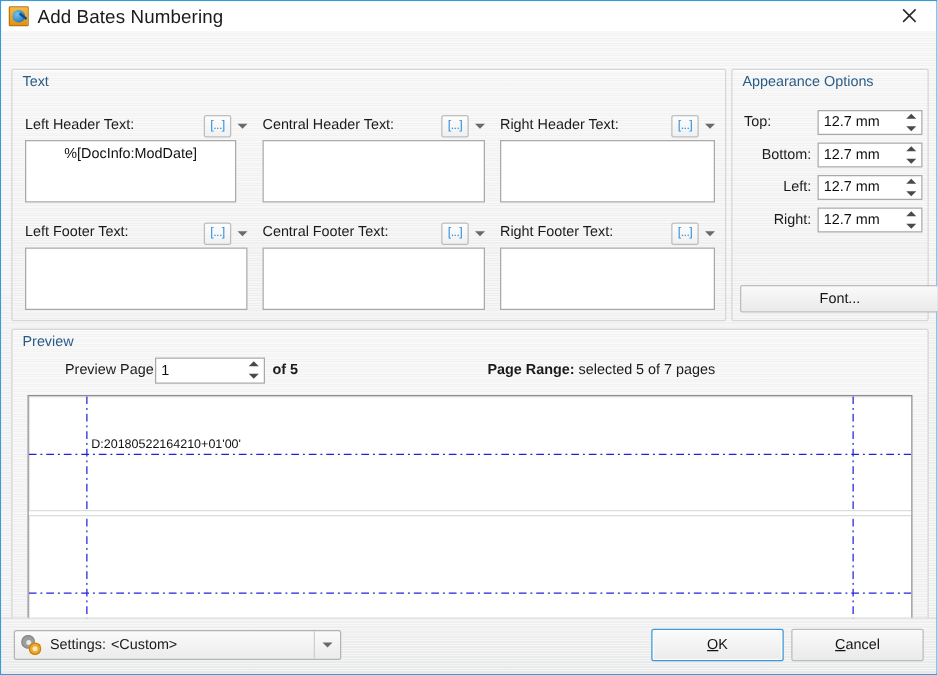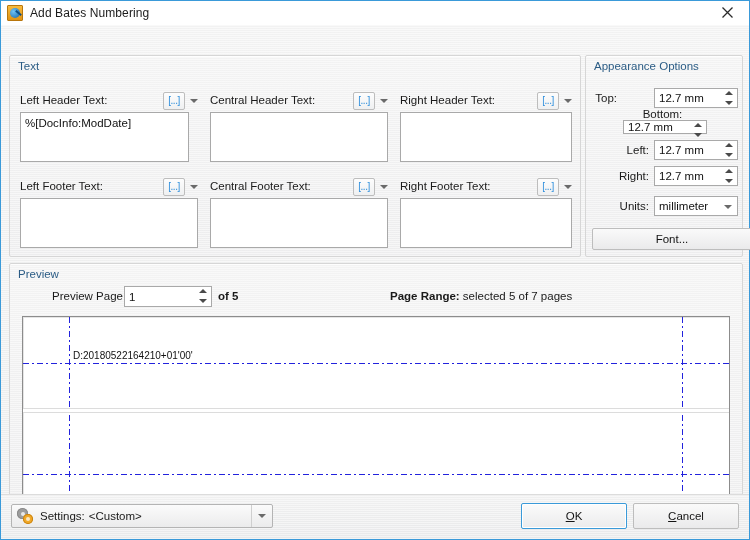--- a/index.html
+++ b/index.html
@@ -60,21 +60,21 @@
   .title-icon::after {
     content: "";
     position: absolute;
     left: 7px; top: 6px;
     width: 7px; height: 2px;
     background: #0d4d86;
     transform: rotate(40deg);
   }
   .title-text {
     margin-left: 7px;
-    font-size: 12px;
+    font-size: 15px;
     color: #1b1b1b;
     letter-spacing: .1px;
   }
   .title-close {
     position: absolute;
     right: 0; top: 0;
     width: 44px; height: 23px;
     display: flex;
     align-items: center;
     justify-content: center;
@@ -96,20 +96,21 @@
   
   .group {
     position: absolute;
     border: 1px solid #d6d6d6;
     border-radius: 2px;
     background:
       repeating-linear-gradient(0deg, rgba(255,255,255,.5) 0 1px, rgba(0,0,0,0) 1px 2px),
       linear-gradient(#f3f3f3, #ededee);
     box-shadow: inset 0 1px 0 rgba(255,255,255,.85);
     box-sizing: border-box;
+    text-align: center;
   }
   .group > .legend {
     position: absolute;
     top: 4px;
     left: 8px;
     font-size: 11.5px;
     color: #2b5c85;
   }
 
   #group-text   { left: 8px;  top: 30px;  width: 572px; height: 202px; }
@@ -552,21 +553,21 @@
         <span class="ap-label">Top:</span>
         <span class="spin">
           <span>12.7 mm</span>
           <span class="spin-arrows">
             <span class="tri-up"></span>
             <span class="tri-dn"></span>
           </span>
         </span>
       </div>
 
-      <div class="ap-row" style="top:58px;flex-direction:column;">
+      <div class="ap-row" style="top:58px;">
         <span class="ap-label">Bottom:</span>
         <span class="spin">
           <span>12.7 mm</span>
           <span class="spin-arrows">
             <span class="tri-up"></span>
             <span class="tri-dn"></span>
           </span>
         </span>
       </div>
 
@@ -585,27 +586,20 @@
         <span class="ap-label">Right:</span>
         <span class="spin">
           <span>12.7 mm</span>
           <span class="spin-arrows">
             <span class="tri-up"></span>
             <span class="tri-dn"></span>
           </span>
         </span>
       </div>
 
-      <div class="ap-row" style="top:140px;">
-        <span class="ap-label">Units:</span>
-        <span class="combo">
-          <span>millimeter</span>
-          <span class="caret-down"></span>
-        </span>
-      </div>
 
       <div class="btn" id="font-btn">Font...</div>
     </div>
 
     <div class="group" id="group-preview">
       <div class="legend">Preview</div>
 
       <div id="preview-page-label">Preview Page</div>
 
       <span class="spin" id="preview-page-spin">

